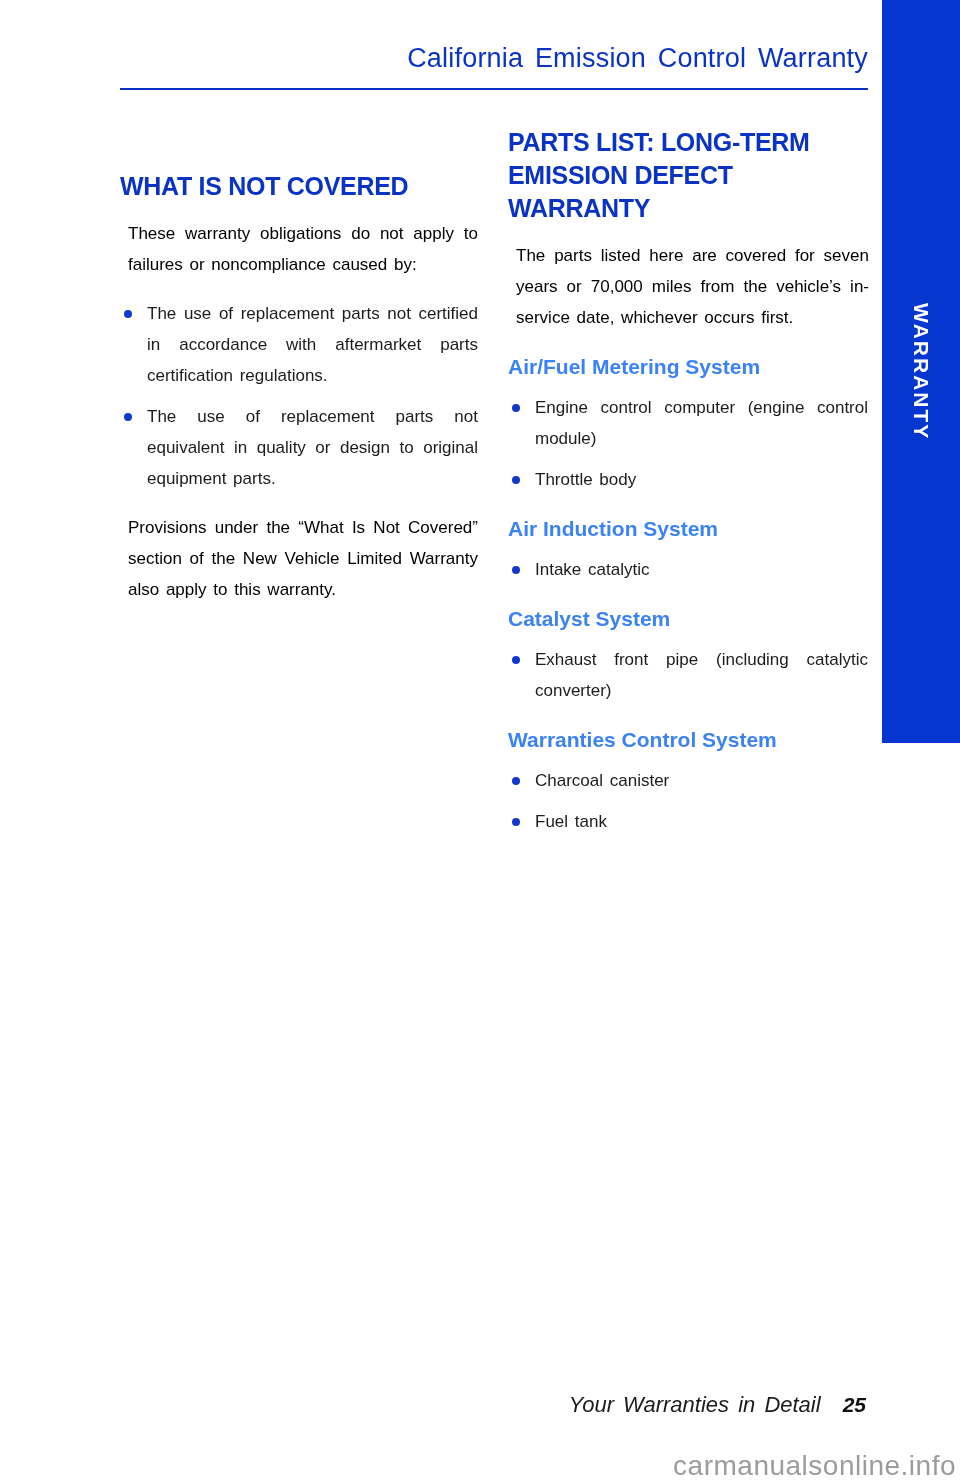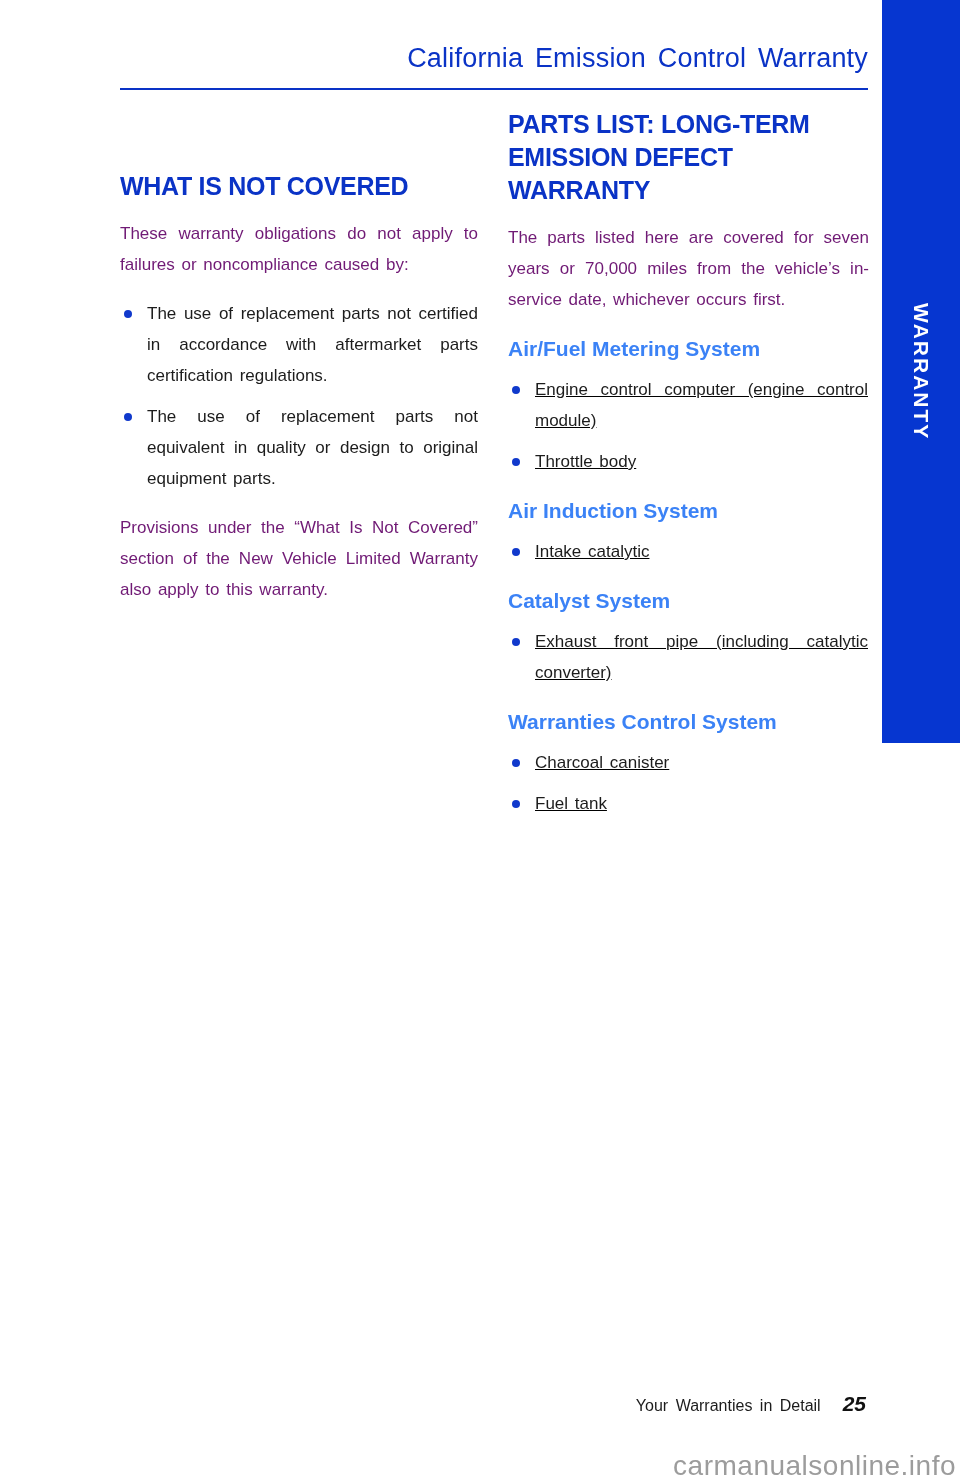--- a/index.html
+++ b/index.html
@@ -41,51 +41,51 @@
     writing-mode: vertical-rl;
     color: #ffffff;
     font-weight: bold;
     font-size: 21px;
     letter-spacing: 2px;
   }
 
   
   .col { position: absolute; }
   .col-left  { left: 120px; top: 170px; width: 358px; }
-  .col-right { left: 508px; top: 108px; width: 361px; }
+  .col-right { left: 508px; top: 126px; width: 361px; }
 
   h2.sec-heading {
     font-size: 25px; font-weight: bold;
     color: #0a33c6;
     line-height: 33px;
     letter-spacing: -0.3px;
     margin: 0 0 15px 0;
   }
   h3.sub-heading {
     font-size: 21px; font-weight: bold;
     color: #3b82f6;
     line-height: 26px;
     margin: 21px 0 10px 0;
   }
   p.body-text {
     font-size: 17px;
     line-height: 31px;
-    color: #701a75;
+    color: #000000;
     text-align: justify;
     word-spacing: 2px;
-    margin: 0 0 14px 0;
+    margin: 0 0 14px 8px;
   }
   p.body-text:last-child { margin-bottom: 0; }
 
   ul.bullet-list {
     list-style: none;
     margin: 18px 0 18px 0;
     padding: 0;
   }
-  .col-right ul.bullet-list { margin: 12px 1px 12px 0; text-decoration: underline; }
+  .col-right ul.bullet-list { margin: 12px 1px 12px 0; }
   ul.bullet-list li {
     position: relative;
     padding-left: 27px;
     margin: 0 0 10px 0;
     font-size: 17px;
     line-height: 31px;
     color: #1c1c1c;
     text-align: justify;
     word-spacing: 2px;
   }
@@ -98,21 +98,22 @@
     background: #1039cc;
   }
 
   
   .page-footer {
     position: absolute;
     top: 1392px; right: 94px;
     display: flex; align-items: baseline; gap: 22px;
   }
   .footer-section {
-    font-size: 16px;
+    font-style: italic;
+    font-size: 22px;
     color: #1c1c1c;
     word-spacing: 3px;
   }
   .footer-page {
     font-weight: bold;
     font-size: 21px;
     color: #111111;
     font-style: italic;
   }
 

